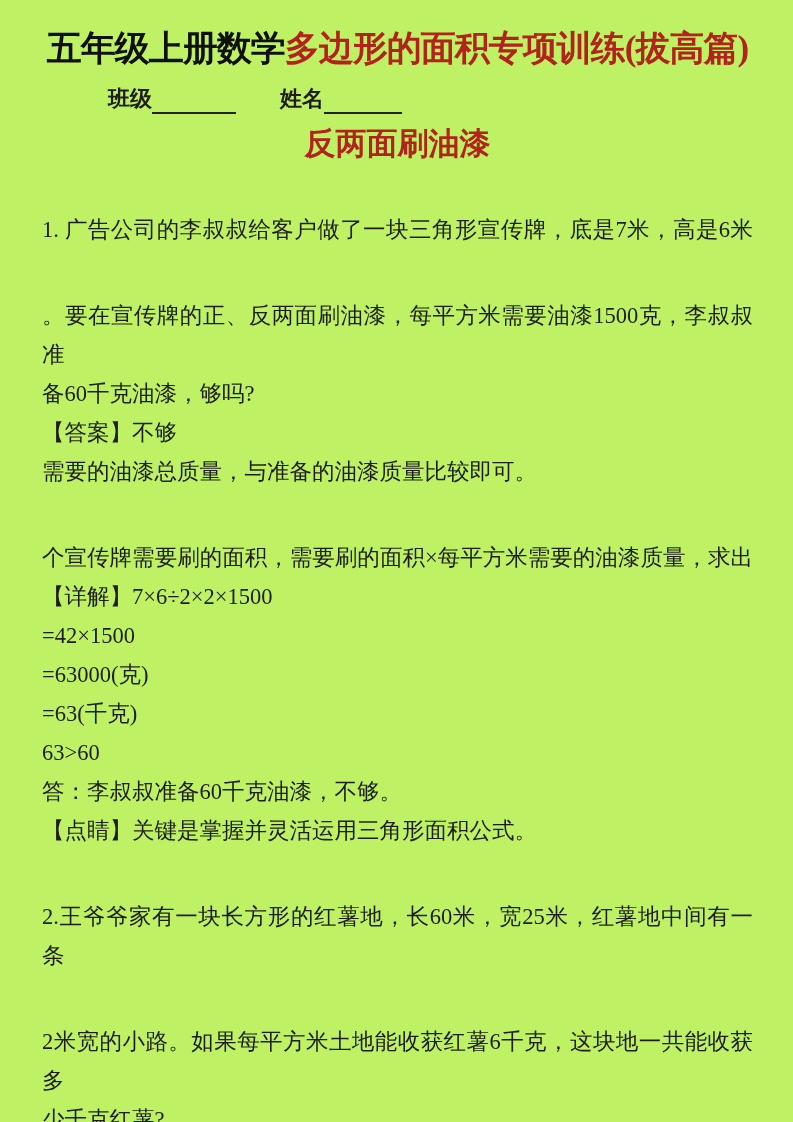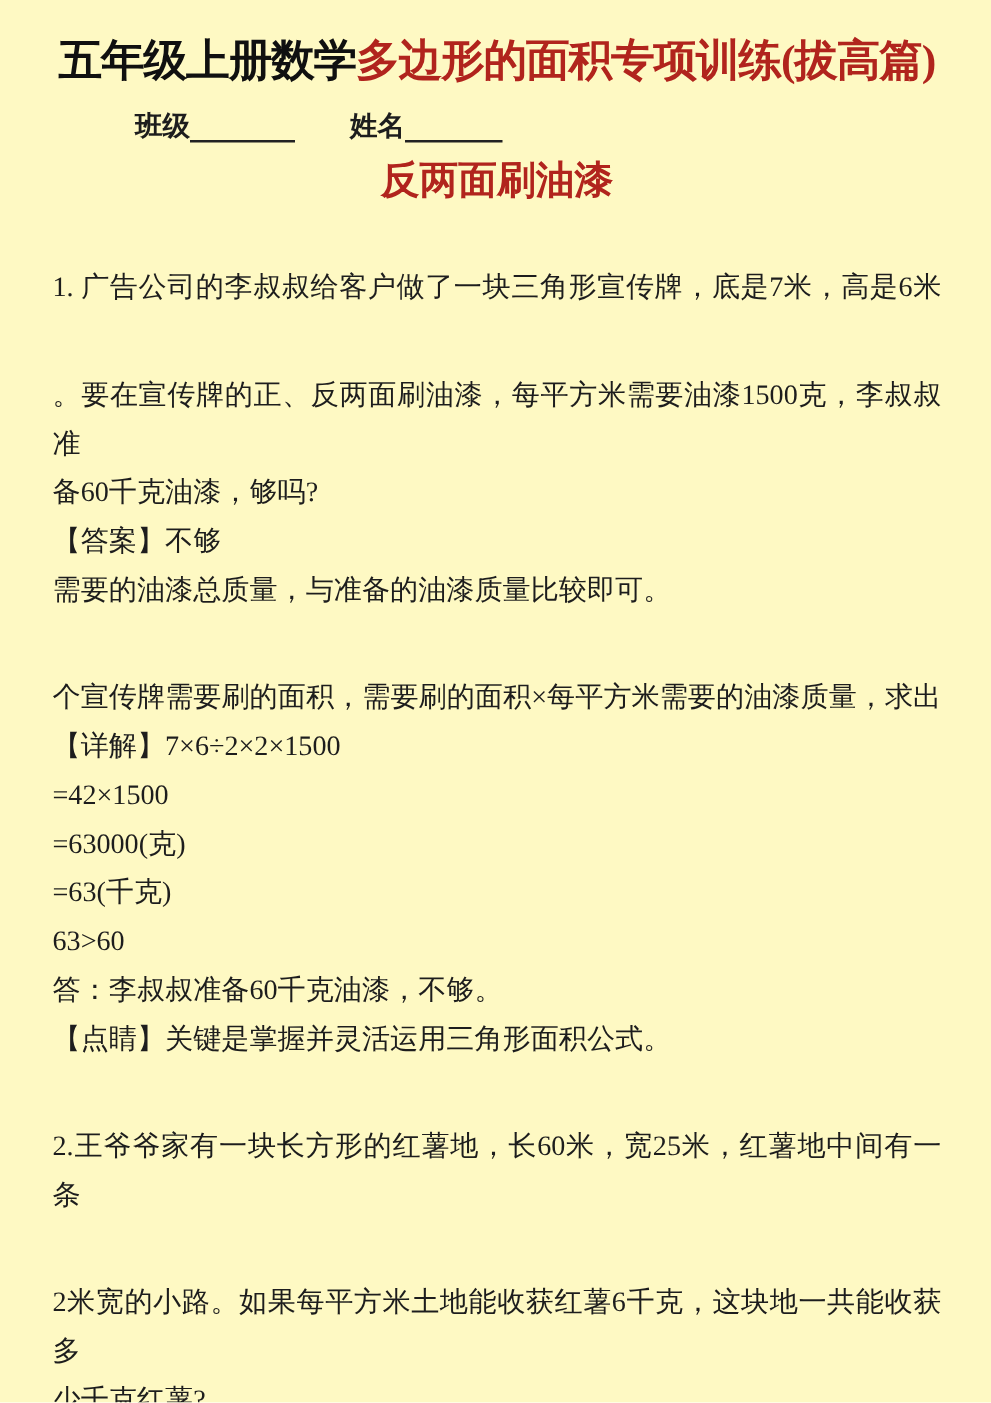--- a/index.html
+++ b/index.html
@@ -4,34 +4,34 @@
 <style>
   :root{
     --accent-red:#b1241d;
     --text:#1d1d1d;
     --path-gray:#a5a5a5;
     --line:#1a1a1a;
   }
   html,body{margin:0;padding:0;background:#ffffff;}
   .page{
     width:793px;height:1122px;box-sizing:border-box;
-    background:#fef9c3;color:var(--text);
+    background:#bef264;color:var(--text);
     font-family:"Liberation Serif","DejaVu Serif",serif;
     padding:20px 40px 0 42px;overflow:hidden;position:relative;
   }
   .title{
     margin:6px 0 0 0;text-align:center;white-space:nowrap;
     font-size:35px;line-height:46px;font-weight:bold;letter-spacing:-1px;color:#101010;
   }
   .title .red{color:var(--accent-red);}
   .form-row{
     margin-top:16px;padding-left:66px;display:flex;align-items:flex-end;
     font-size:22px;font-weight:bold;line-height:26px;
   }
-  .form-item{display:flex;align-items:flex-end;}
+  .form-item{display:flex;align-items:flex-end;font-family:Liberation Mono, monospace;}
   .blank-line{display:inline-block;border-bottom:2px solid #222;height:24px;}
   .blank-class{width:84px;}
   .blank-name{width:78px;}
   .blank-id{width:108px;}
   .gap1{width:44px;}
   .gap2{width:46px;}
   .section-heading{
     margin-top:11px;text-align:center;font-size:31px;line-height:38px;
     font-weight:bold;color:var(--accent-red);
   }

